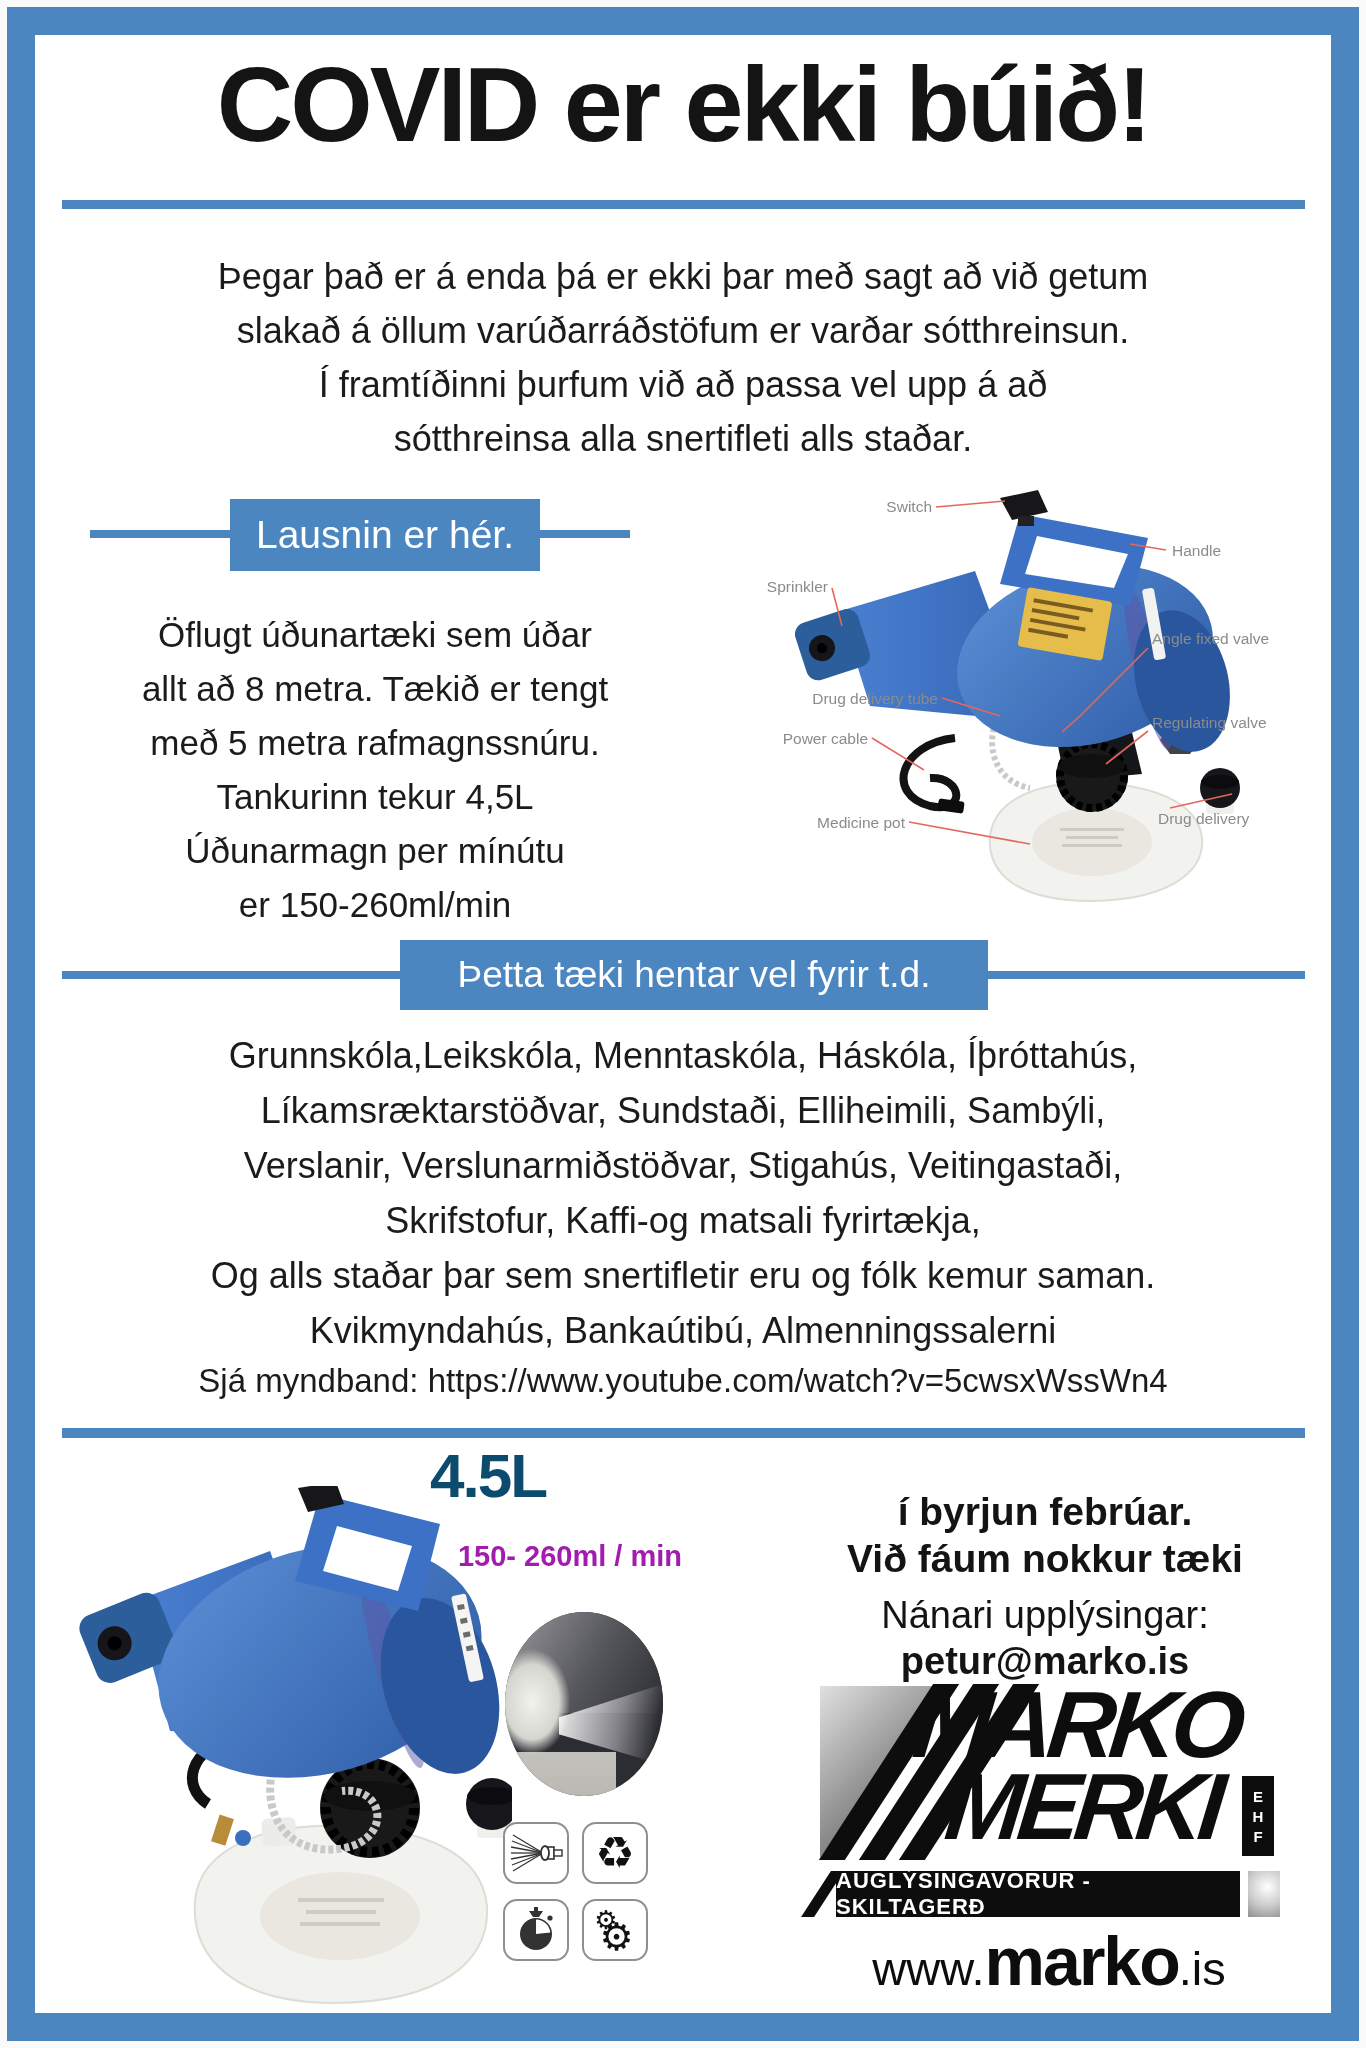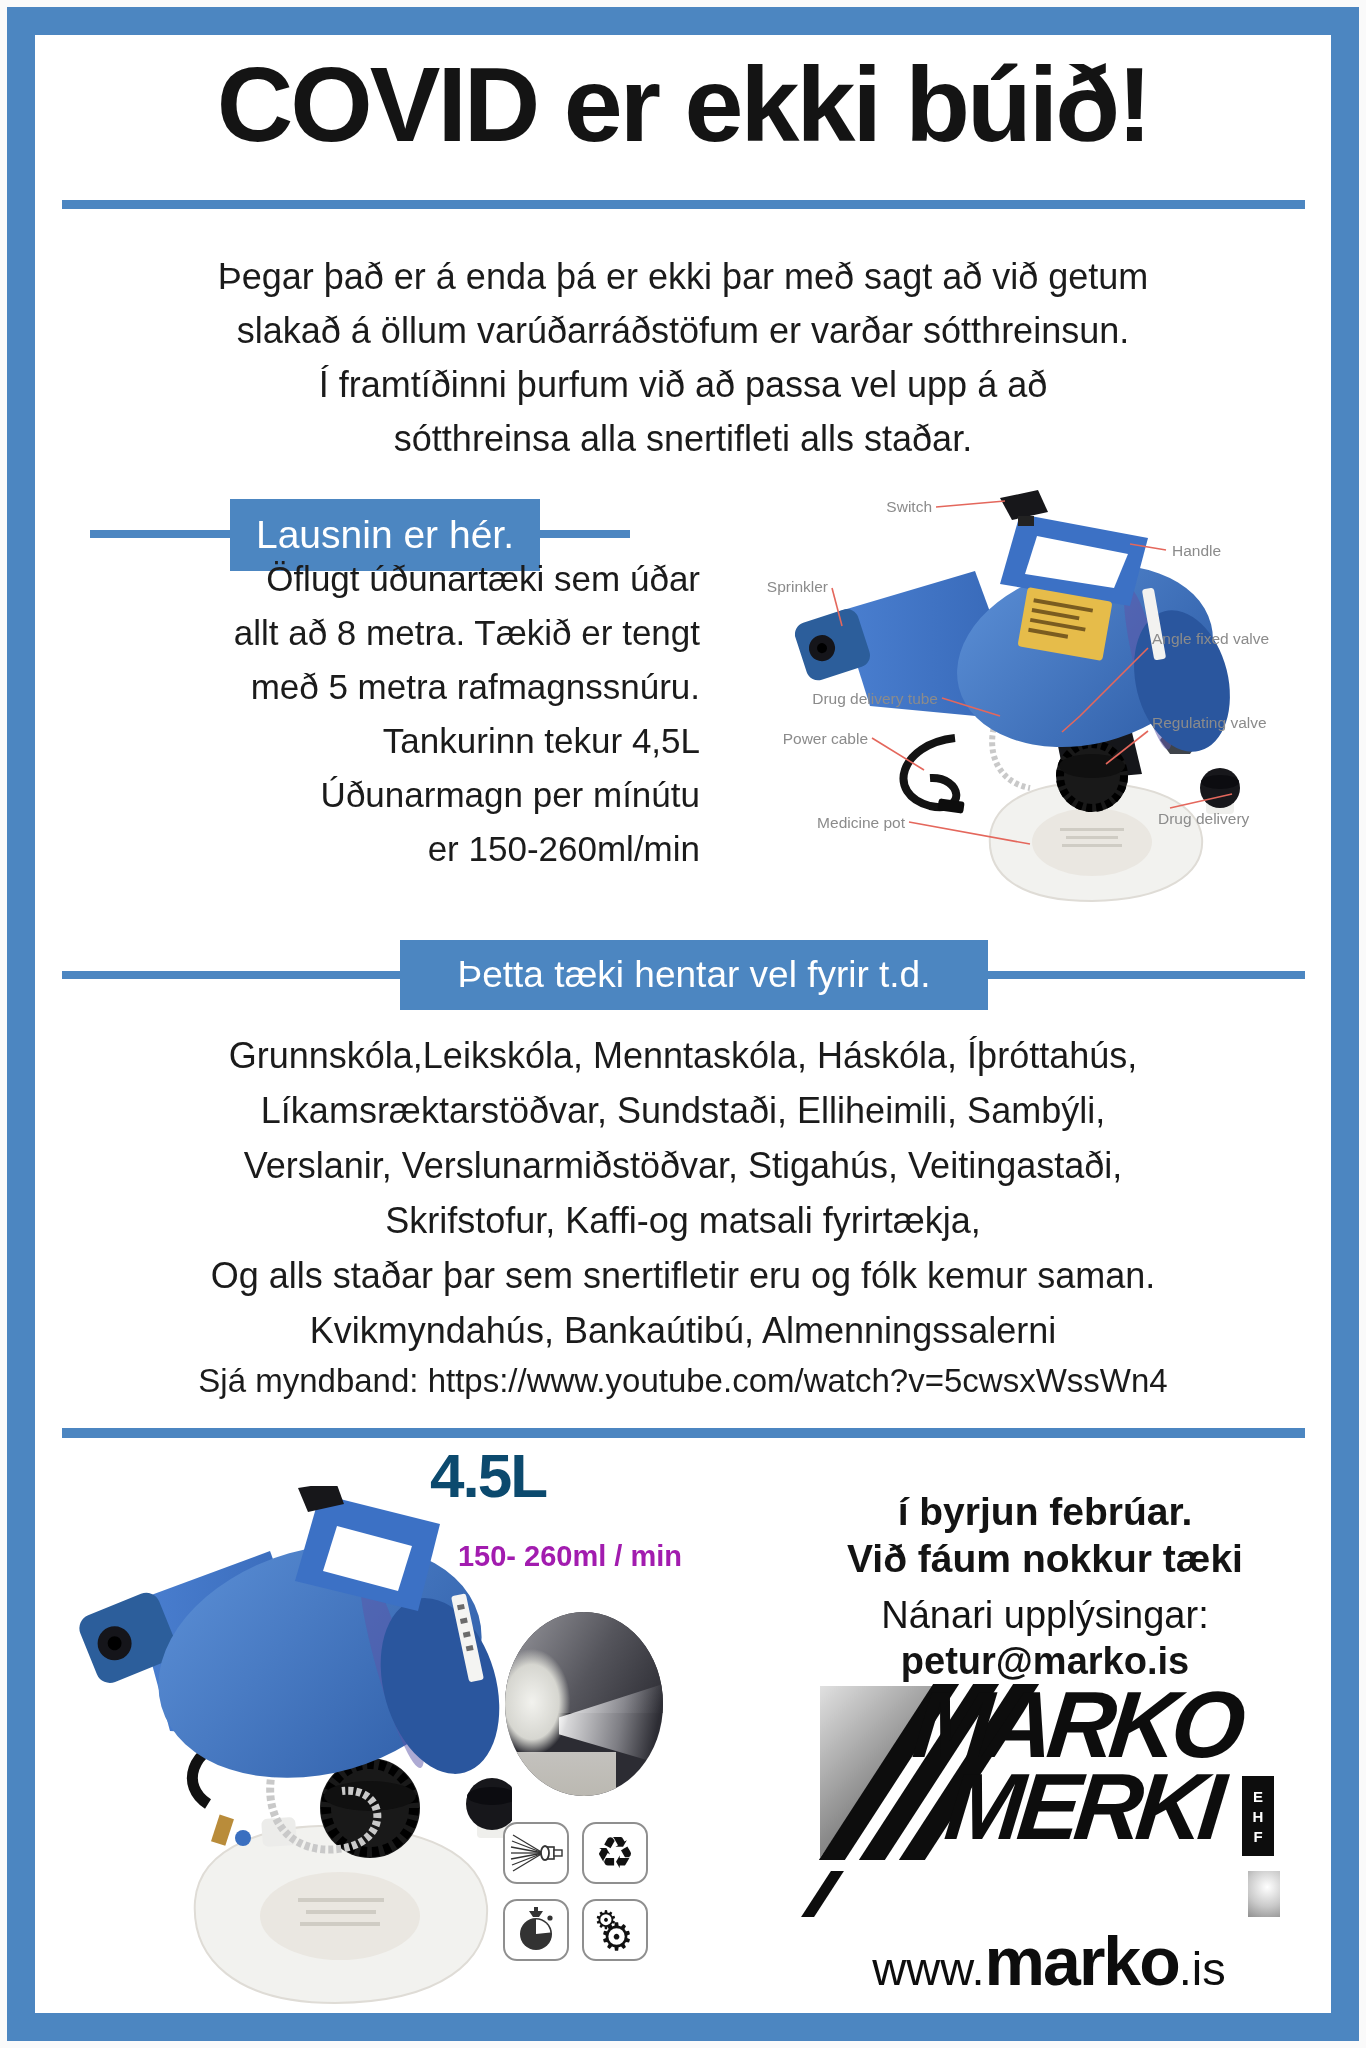--- a/index.html
+++ b/index.html
@@ -17,21 +17,21 @@
            font-size:106px; font-weight:800; letter-spacing:-3px; color:#141414; }
 
   #intro { position:absolute; left:35px; top:250px; width:1296px; text-align:center;
            font-size:36px; line-height:54px; color:#1b1b1b; }
 
   .banner-box { position:absolute; background:#4c86c1; color:#ffffff;
                 display:flex; align-items:center; justify-content:center; }
   #solution-box { left:230px; top:499px; width:310px; height:72px; font-size:39px; }
   #usage-box    { left:400px; top:940px; width:588px; height:70px; font-size:37px; }
 
-  #features { position:absolute; left:50px; top:552px; width:650px; text-align:right;
+  #features { position:absolute; left:50px; top:608px; width:650px; text-align:center;
               font-size:35px; line-height:54px; }
 
   #usage-list { position:absolute; left:35px; top:1028px; width:1296px; text-align:center;
                 font-size:36px; line-height:55px; }
 
   #video-line { position:absolute; left:35px; top:1362px; width:1296px; text-align:center;
                 font-size:33px; }
 
   #capacity { position:absolute; left:430px; top:1440px; width:280px; text-align:left;
               font-size:62px; font-weight:800; letter-spacing:-2px; color:#0c4a6e; }
@@ -331,19 +331,20 @@
   <div class="stripe s2"></div>
   <div class="stripe s3"></div>
   <div id="logo-w1" class="logo-word">MARKO</div>
   <div id="logo-w2" class="logo-word">MERKI</div>
   <div id="ehf-box">
     <span>E</span>
     <span>H</span>
     <span>F</span>
   </div>
   <div id="tag-lead"></div>
+  <div id="tagbar">AUGLÝSINGAVÖRUR - SKILTAGERÐ</div>
   <div id="gradsq"></div>
   <div id="weburl">
     <span class="web-pre">www.</span>
       <span class="web-main">marko</span>
       <span class="web-tld">.is</span>
   </div>
 </div>
 
 </body></html>

